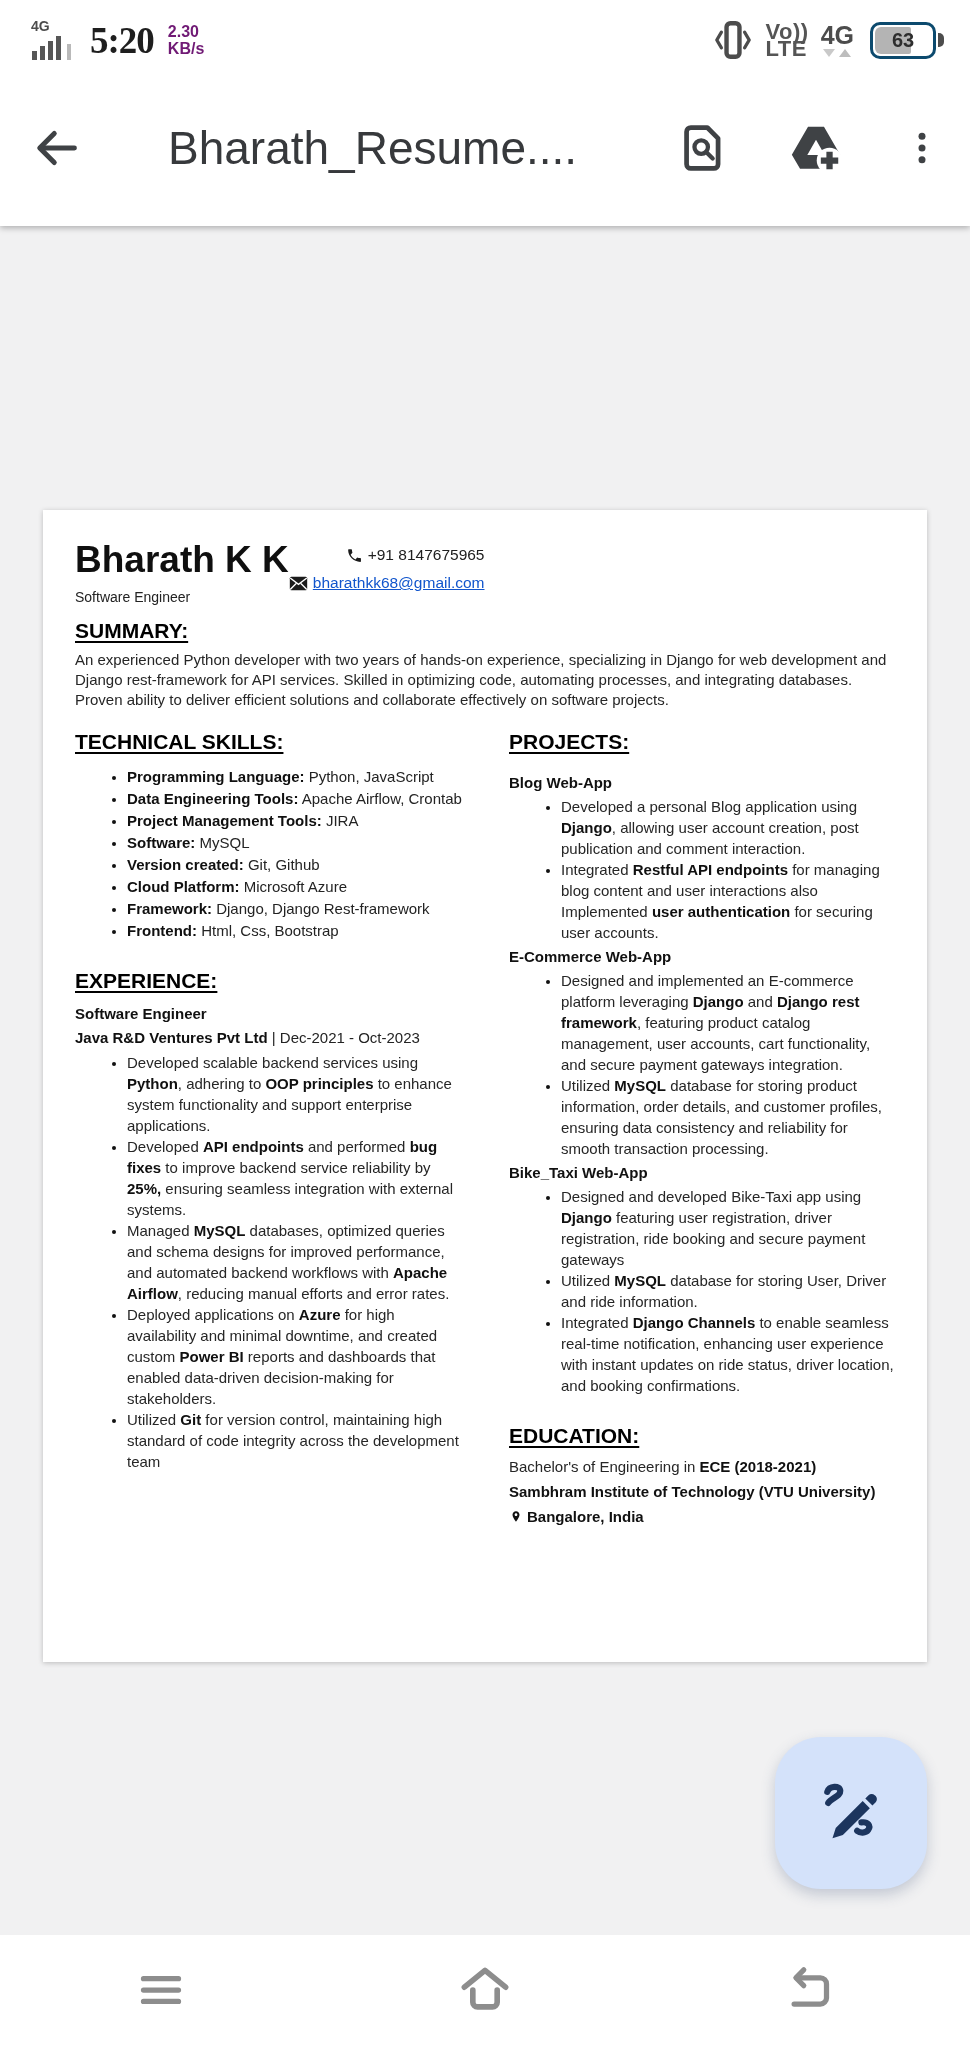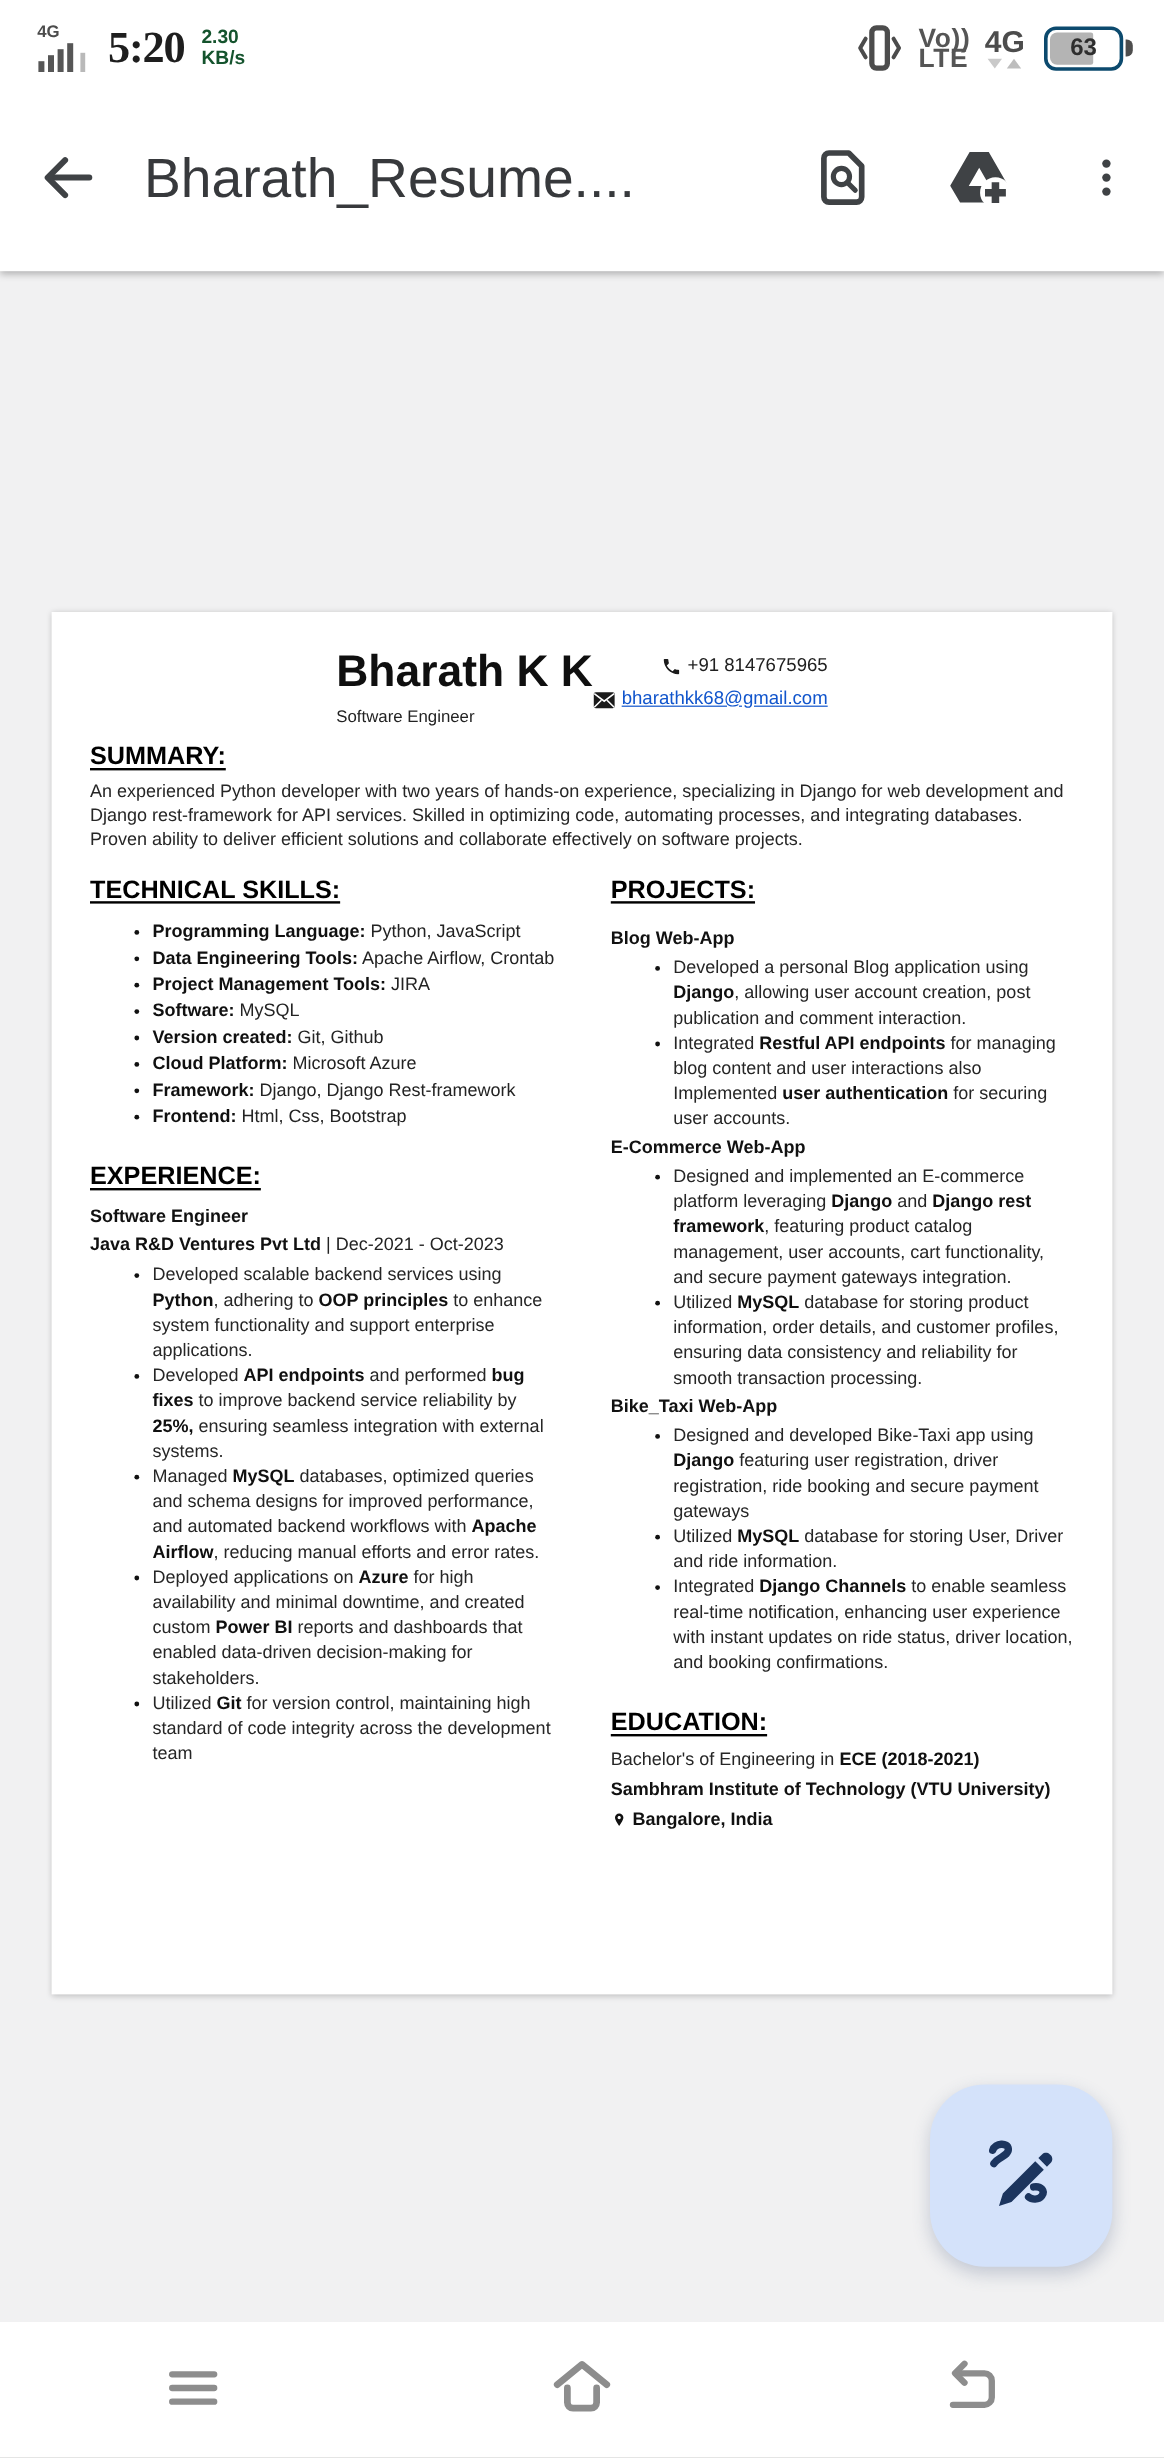--- a/index.html
+++ b/index.html
@@ -6,47 +6,47 @@
   .screen{position:relative;width:970px;height:2048px;background:#ffffff;overflow:hidden;
     font-family:"Liberation Sans",sans-serif;-webkit-font-smoothing:antialiased;}
 
   
   .top-chrome{position:absolute;top:0;left:0;right:0;height:226px;background:#fff;
     box-shadow:0 2px 6px rgba(0,0,0,.28);z-index:6;}
   .status-bar{height:70px;display:flex;align-items:center;justify-content:space-between;
     padding:10px 26px 0 30px;box-sizing:border-box;color:#3a3a3a;}
   .sb-left{display:flex;align-items:center;gap:14px;}
   .sb-time{font-size:37px;font-weight:700;color:#1e1e1e;letter-spacing:-1px;font-family:Liberation Serif, serif;}
-  .sb-speed{font-size:16px;font-weight:700;color:#14532d;line-height:17px;text-align:left;}
+  .sb-speed{font-size:16px;font-weight:700;color:#701a75;line-height:17px;text-align:left;}
   .sb-right{display:flex;align-items:center;gap:12px;}
   .volte{font-size:22px;font-weight:700;color:#555;line-height:17px;letter-spacing:.5px;}
   .net4g{display:flex;flex-direction:column;align-items:center;}
   .net4g .t{font-size:25px;font-weight:700;color:#4c4c4c;line-height:24px;}
   .arrows{display:flex;gap:4px;margin-top:2px;}
   .tri{width:0;height:0;border-left:6px solid transparent;border-right:6px solid transparent;}
   .tri.down{border-top:8px solid #c9c9c9;}
   .tri.up{border-bottom:8px solid #bdbdbd;}
   .battery-wrap{display:flex;align-items:center;margin-left:4px;}
   .battery{position:relative;width:60px;height:31px;border:3px solid #0c4a6e;border-radius:10px;}
   .battery-fill{position:absolute;left:2px;top:2px;bottom:2px;width:60%;background:#b4b4b4;border-radius:6px 2px 2px 6px;}
   .battery-num{position:absolute;inset:0;display:flex;align-items:center;justify-content:center;
     font-size:20px;font-weight:700;color:#2e2e2e;}
   .battery-nub{width:6px;height:14px;background:#4d4d4d;border-radius:0 5px 5px 0;margin-left:2px;}
 
-  .app-bar{height:156px;display:flex;align-items:center;padding:0 28px 0 30px;box-sizing:border-box;}
+  .app-bar{height:156px;display:flex;align-items:center;padding:0 28px 0 30px;box-sizing:border-box;gap:48px;}
   .icon-btn{background:none;border:none;padding:0;cursor:pointer;display:flex;align-items:center;justify-content:center;}
   .app-title{flex:1;font-size:46px;color:#37393c;margin-left:38px;white-space:nowrap;overflow:hidden;}
   .actions{display:flex;align-items:center;gap:56px;}
 
   
   .viewer{position:absolute;top:226px;left:0;right:0;bottom:113px;background:#f1f1f2;z-index:1;}
   .page{position:absolute;left:43px;top:284px;width:884px;height:1152px;background:#fff;
     box-shadow:0 1px 5px rgba(0,0,0,.22);box-sizing:border-box;}
   .page-inner{padding:30px 32px 0 32px;color:#212121;}
-  .doc-header{display:flex;justify-content:center;align-items:flex-start;}
+  .doc-header{display:flex;justify-content:flex-start;align-items:flex-start;}
   .doc-name{font-size:37px;font-weight:700;color:#0f0f0f;line-height:40px;margin:0;}
   .doc-role{font-size:14px;color:#222;margin-top:9px;}
   .contact{text-align:right;font-size:15.5px;color:#202020;margin-top:6px;}
   .c-row{display:flex;justify-content:flex-end;align-items:center;gap:5px;}
   .c-row + .c-row{margin-top:10px;}
   .email-link{color:#1155cc;text-decoration:underline;cursor:pointer;}
   .h-sec{font-size:21px;font-weight:700;color:#000;text-decoration:underline;
     text-decoration-thickness:2px;text-underline-offset:3px;margin:0;}
   .summary-h{margin-top:14px;}
   .summary-t{margin-top:7px;font-size:15px;line-height:20px;color:#262626;}

